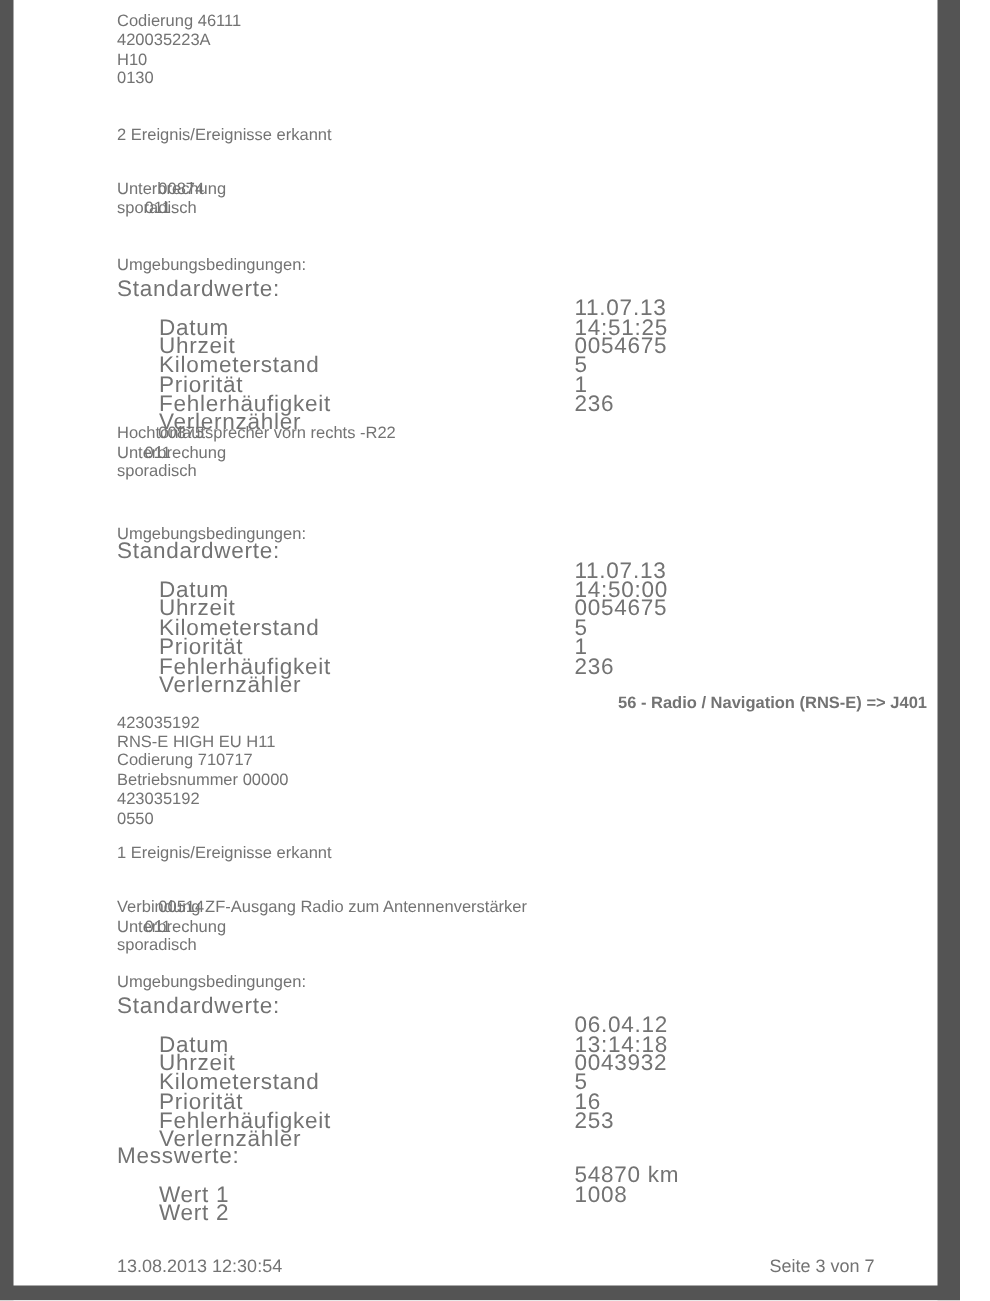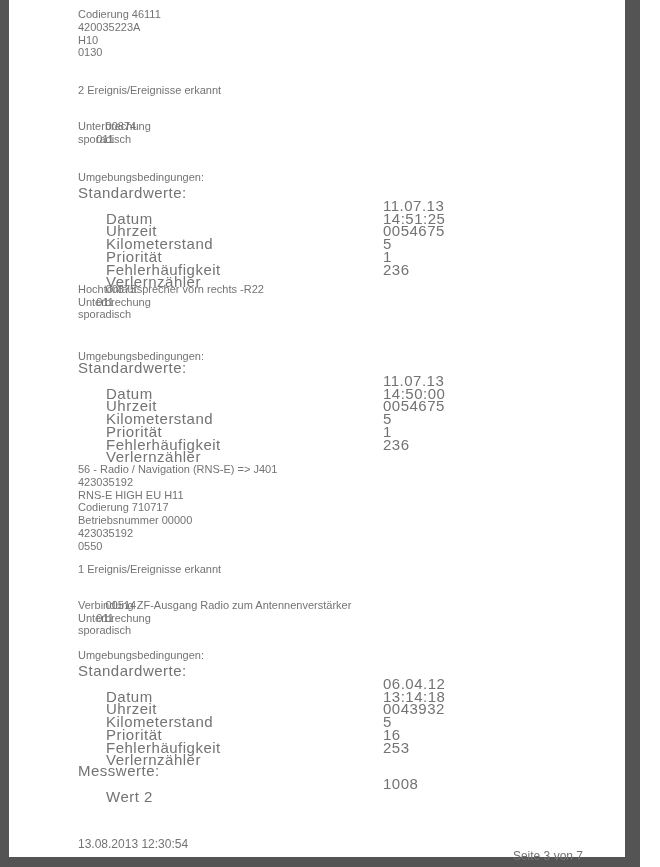--- a/index.html
+++ b/index.html
@@ -6,27 +6,27 @@
   .screen { position:relative; width:640px; height:867px; background:#ffffff; overflow:hidden;
             font-family:"Liberation Sans", sans-serif; color:#737373; }
   .frame { position:absolute; background:#545454; }
   .frame-left   { left:0; top:0; width:9px;  height:867px; }
   .frame-right  { right:0; top:0; width:15px; height:867px; }
   .frame-bottom { left:0; bottom:0; width:660px; height:10px; }
   .sec { position:absolute; left:78px; right:22px; }
   .line { height:12.75px; line-height:12.75px; white-space:pre; }
   .sans { font-family:"Liberation Sans", sans-serif; font-size:11px; }
   .mono { font-family:Liberation Sans, sans-serif; font-size:15px; letter-spacing:0.5px; }
-  .bold { font-weight:normal; }
+  .bold { font-weight:bold;text-align:right; }
   .codeline .code { display:inline-block; min-width:49px;text-align:center; }
   .mrow { position:relative; }
   .mrow .mvalue { position:absolute; left:305px; top:0; }
   .footer { position:absolute; left:78px; top:837px; width:505px; font-size:12px; height:14px; line-height:14px; }
   .footer .f-left  { float:left; }
-  .footer .f-right { float:right;margin-top:12px; }
+  .footer .f-right { float:right; }
 </style>
 </head>
 <body>
 
 <div class="screen">
   <div class="frame frame-left"></div>
   <div class="frame frame-right"></div>
   <div class="frame frame-bottom"></div>
 
   <div class="sec sans" style="top:8px">
@@ -175,20 +175,24 @@
     </div>
     <div class="line mrow">
       <span>Verlernzähler</span>
       <span class="mvalue">253</span>
     </div>
   </div>
 
   <div class="sec mono" style="top:765px">
     <div class="line">Messwerte:</div>
     <div class="line mrow">
+      <span>Wert 1</span>
+      <span class="mvalue">54870 km</span>
+    </div>
+    <div class="line mrow">
       <span>Wert 2</span>
       <span class="mvalue">1008</span>
     </div>
   </div>
 
   <div class="footer sans">
     <span class="f-left">13.08.2013 12:30:54</span>
     <span class="f-right">Seite 3 von 7</span>
   </div>
 </div>

